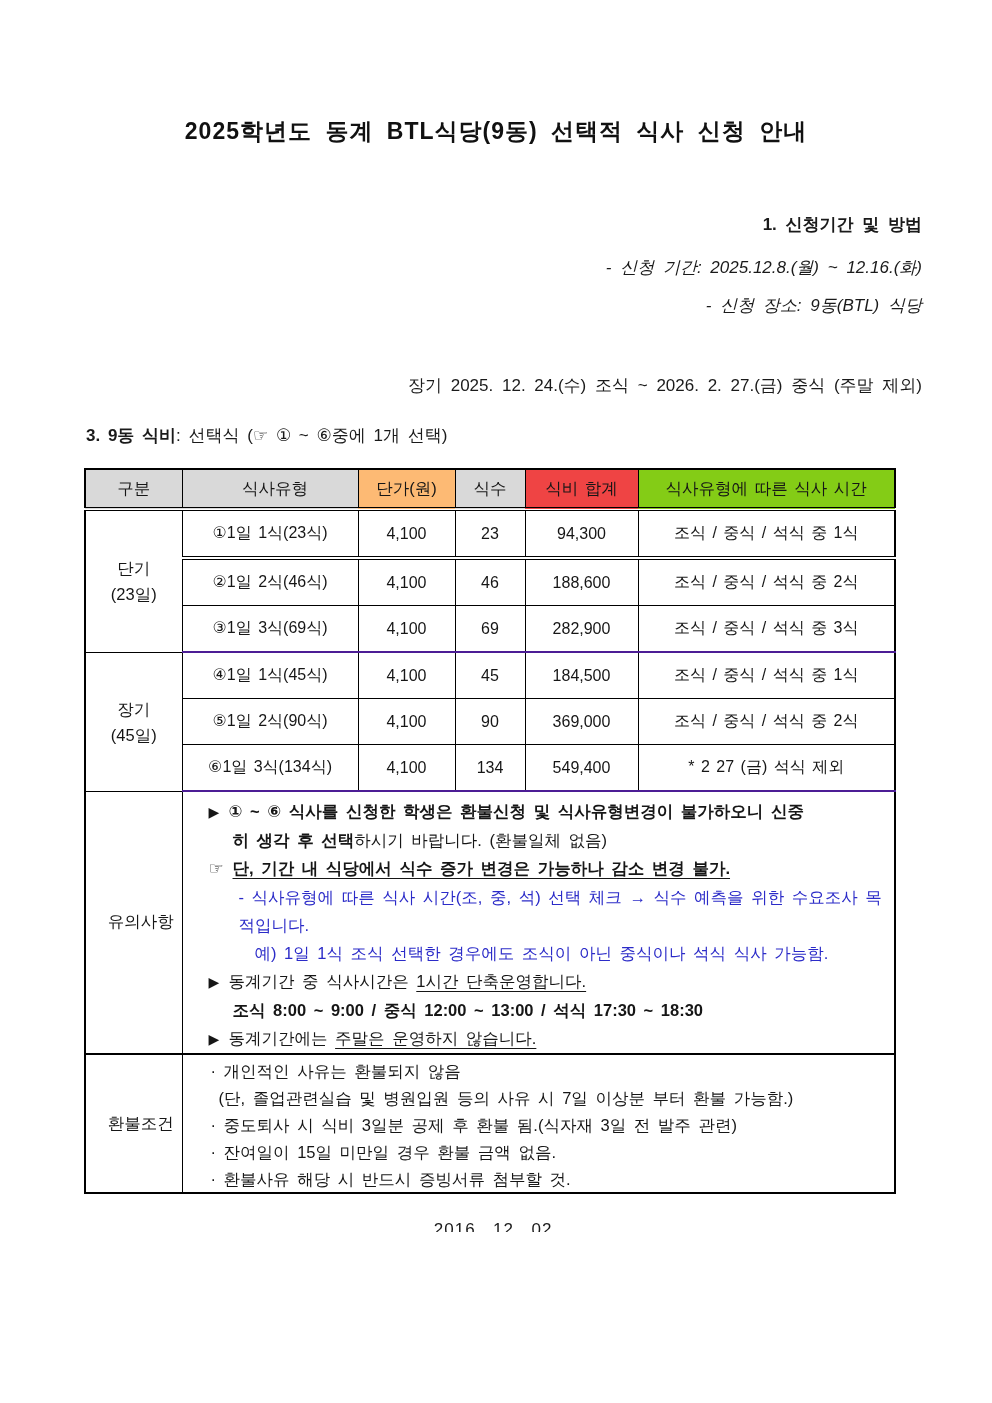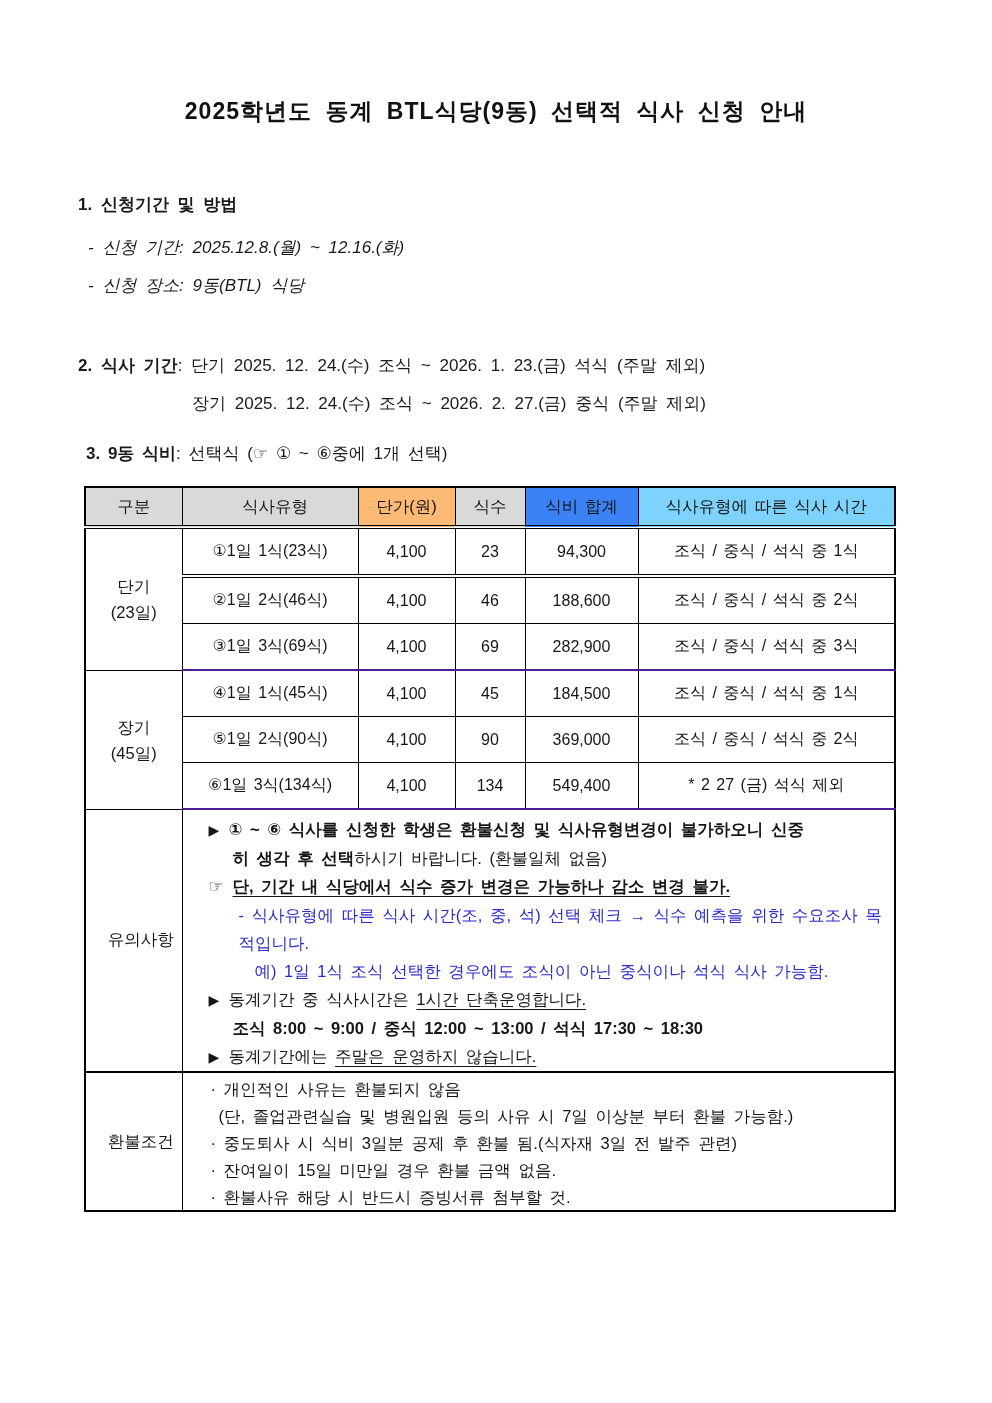--- a/index.html
+++ b/index.html
@@ -8,34 +8,35 @@
     background: #ffffff;
     font-family: "Liberation Sans", "DejaVu Sans", sans-serif;
     color: #1a1a1a;
   }
   .page {
     position: relative;
     width: 992px;
     height: 1212px;
     background: #ffffff;
     overflow: hidden;
+    margin-top: 20px;
   }
   
   .doc-title {
     margin: 0;
     padding-top: 96px;
     text-align: center;
     font-size: 23px;
     font-weight: 700;
     letter-spacing: 1px;
     word-spacing: 6px;
     color: #111;
   }
   
-  .sec { margin-left: 78px; margin-right: 70px; font-size: 17px; }
+  .sec { margin-left: 78px; margin-right: 70px; font-size: 17px; text-align: right; }
   .sec p { margin: 0; }
   .sec1 { margin-top: 64px; }
   .sec1 .sec-heading {
     font-weight: 700;
     font-size: 17px;
     word-spacing: 4px;
     margin-bottom: 10px;
     line-height: 28px;
   }
   .sec1 .sec-item { line-height: 38px; word-spacing: 4px; padding-left: 10px; font-style: italic; }
@@ -132,43 +133,42 @@
 
   <h1 class="doc-title">2025학년도 동계 BTL식당(9동) 선택적 식사 신청 안내</h1>
 
   <div class="sec sec1">
     <p class="sec-heading">1. 신청기간 및 방법</p>
     <p class="sec-item">- 신청 기간: 2025.12.8.(월) ~ 12.16.(화)</p>
     <p class="sec-item">- 신청 장소: 9동(BTL) 식당</p>
   </div>
 
   <div class="sec sec2">
-    <p class="line"><span class="bold-part">2. 식사 기간</span><span>: </span><span>단기 2025. 12. 24.(수) 조식 ~ 2026. 1. 23.(금) 석식 (주말 제외)</span></p>
     <p class="line line-cont">장기 2025. 12. 24.(수) 조식 ~ 2026. 2. 27.(금) 중식 (주말 제외)</p>
   </div>
 
   <p class="sec3"><span class="bold-part">3. 9동 식비</span><span>: 선택식 (☞ ① ~ ⑥중에 1개 선택)</span></p>
 
   <table class="meal-table">
     <colgroup>
       <col style="width:97px">
         <col style="width:176px">
         <col style="width:97px">
       <col style="width:70px">
         <col style="width:113px">
         <col style="width:257px">
     </colgroup>
     <thead>
       <tr>
         <th style="background: rgb(217, 217, 217);">구분</th>
         <th style="background: rgb(217, 217, 217); padding-left: 12px;">식사유형</th>
         <th style="background: #fdba74;">단가(원)</th>
         <th style="background: rgb(217, 217, 217);">식수</th>
-        <th style="background: #3b82f6;">식비 합계</th>
-        <th style="background: #7dd3fc;">식사유형에 따른 식사 시간</th>
+        <th style="background: #ef4444;">식비 합계</th>
+        <th style="background: #84cc16;">식사유형에 따른 식사 시간</th>
       </tr>
     </thead>
     <tbody>
       <tr class="data-row row-first">
         <td class="gcell" rowspan="3"><span>단기</span><br><span>(23일)</span></td>
         <td class="dcell">①1일 1식(23식)</td>
         <td class="dcell">4,100</td>
         <td class="dcell">23</td>
         <td class="dcell">94,300</td>
         <td class="dcell">조식 / 중식 / 석식 중 1식</td>

